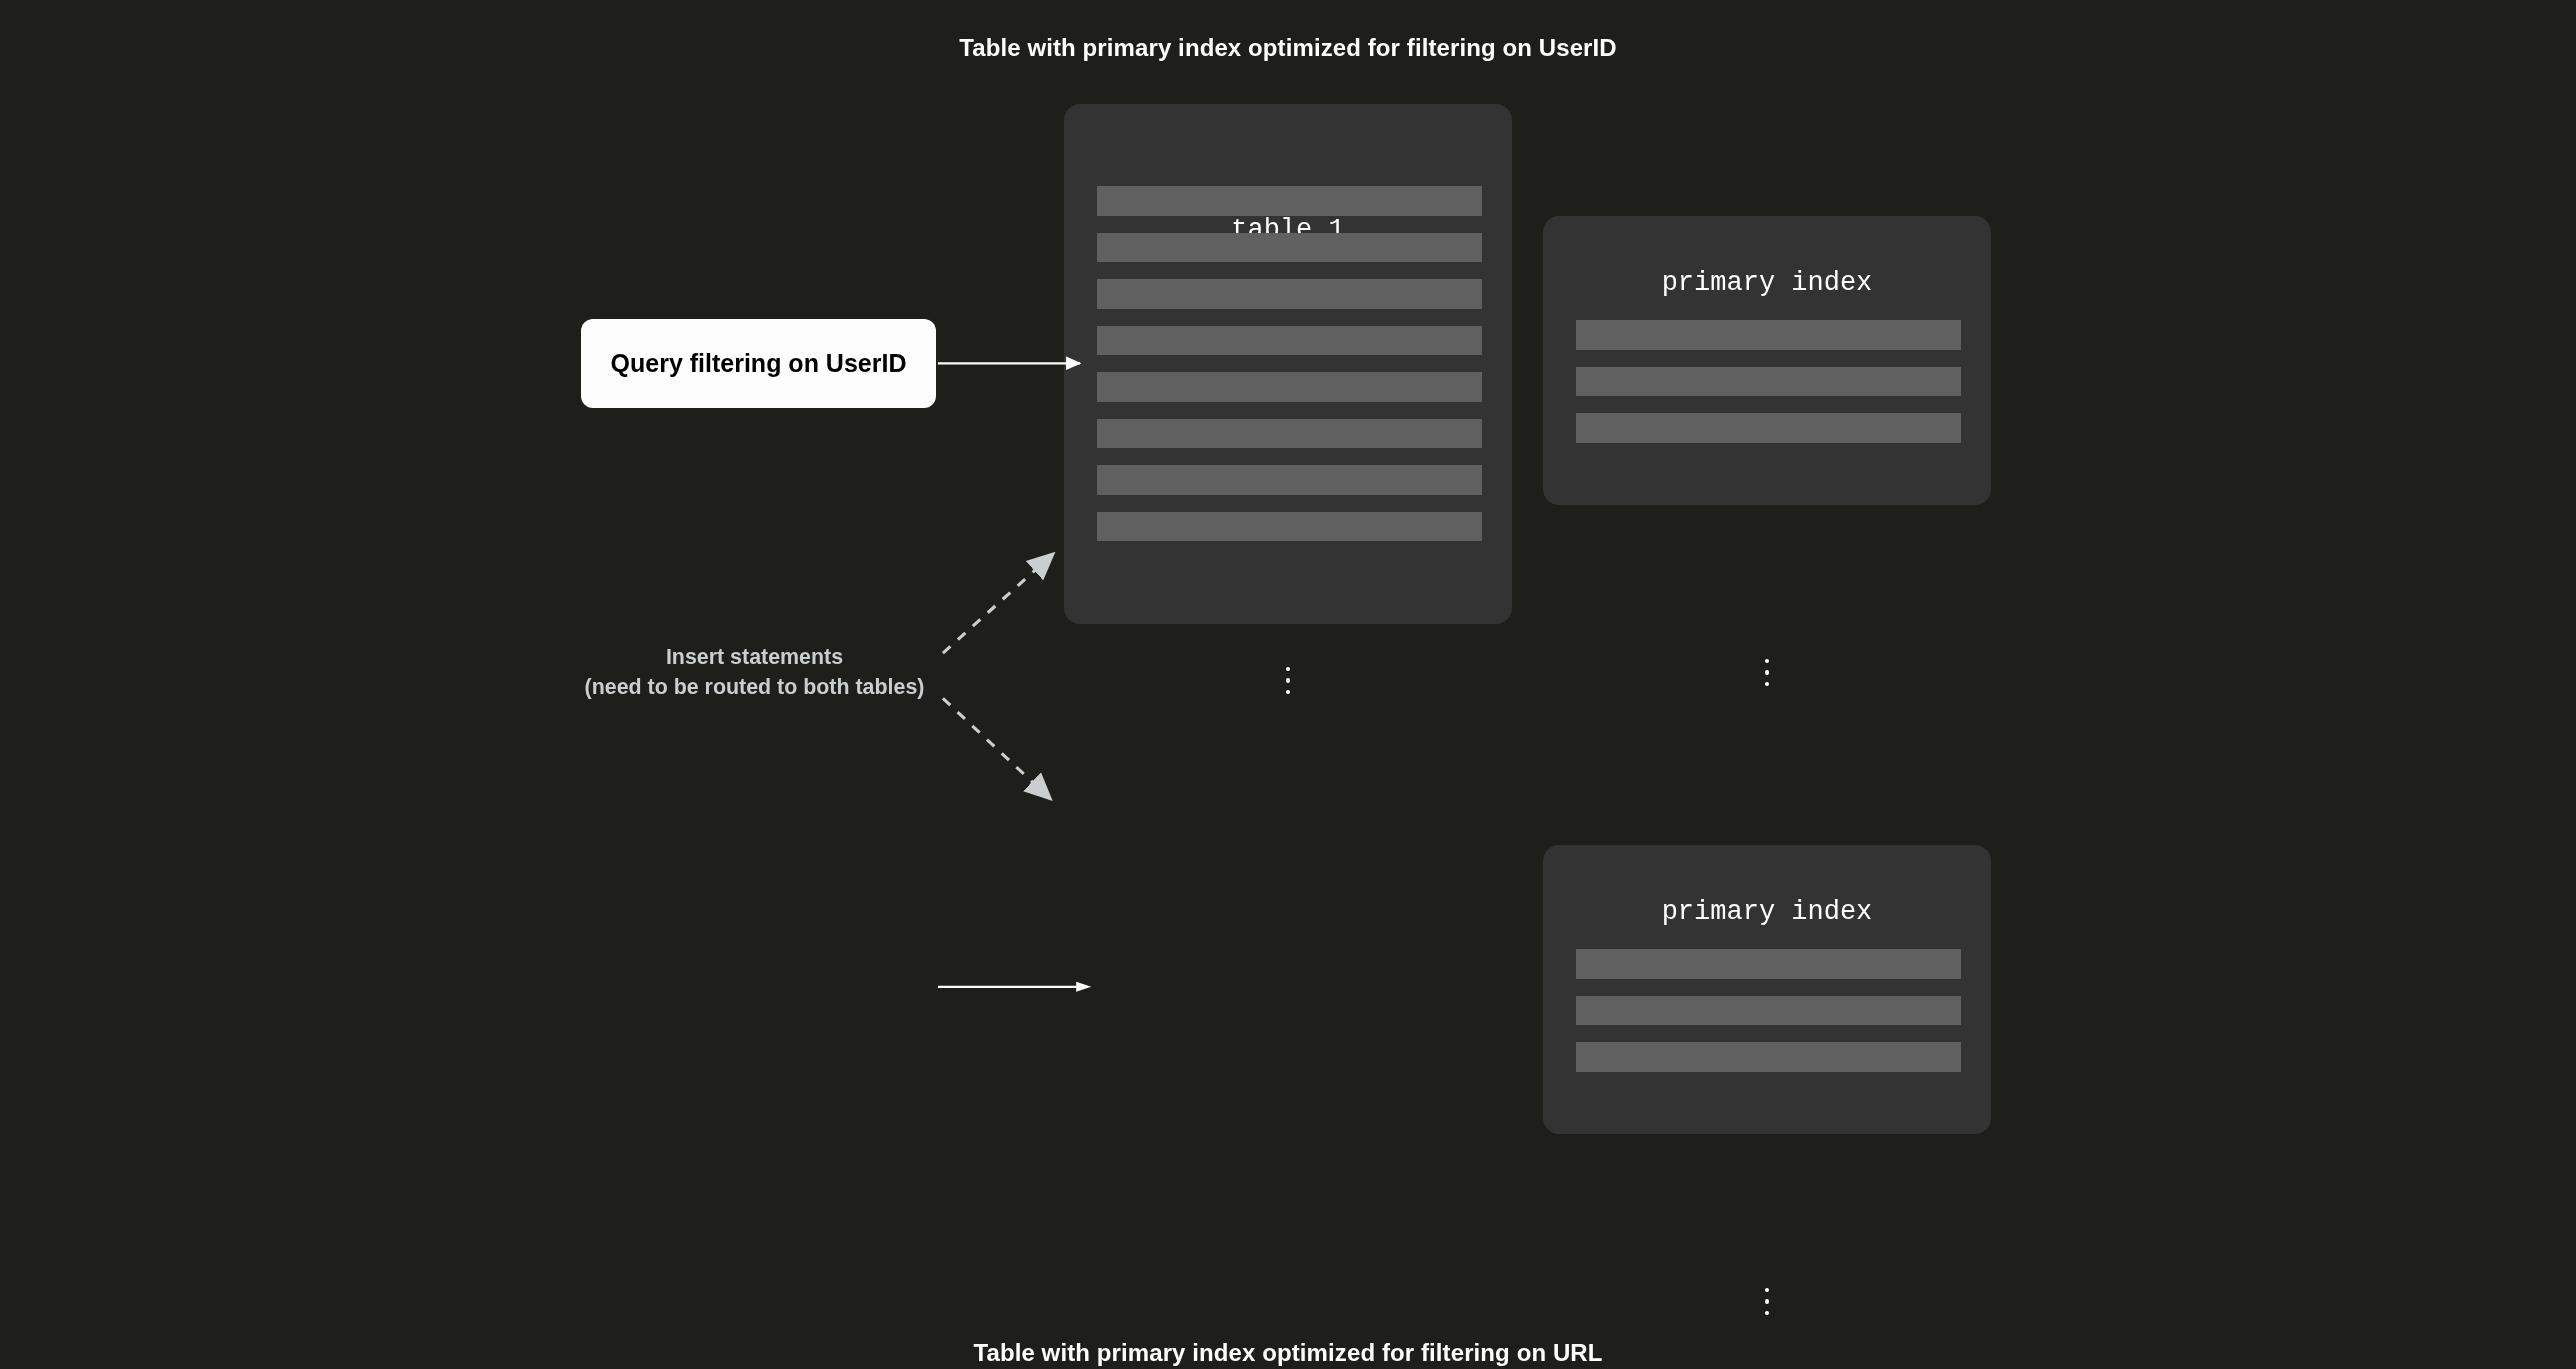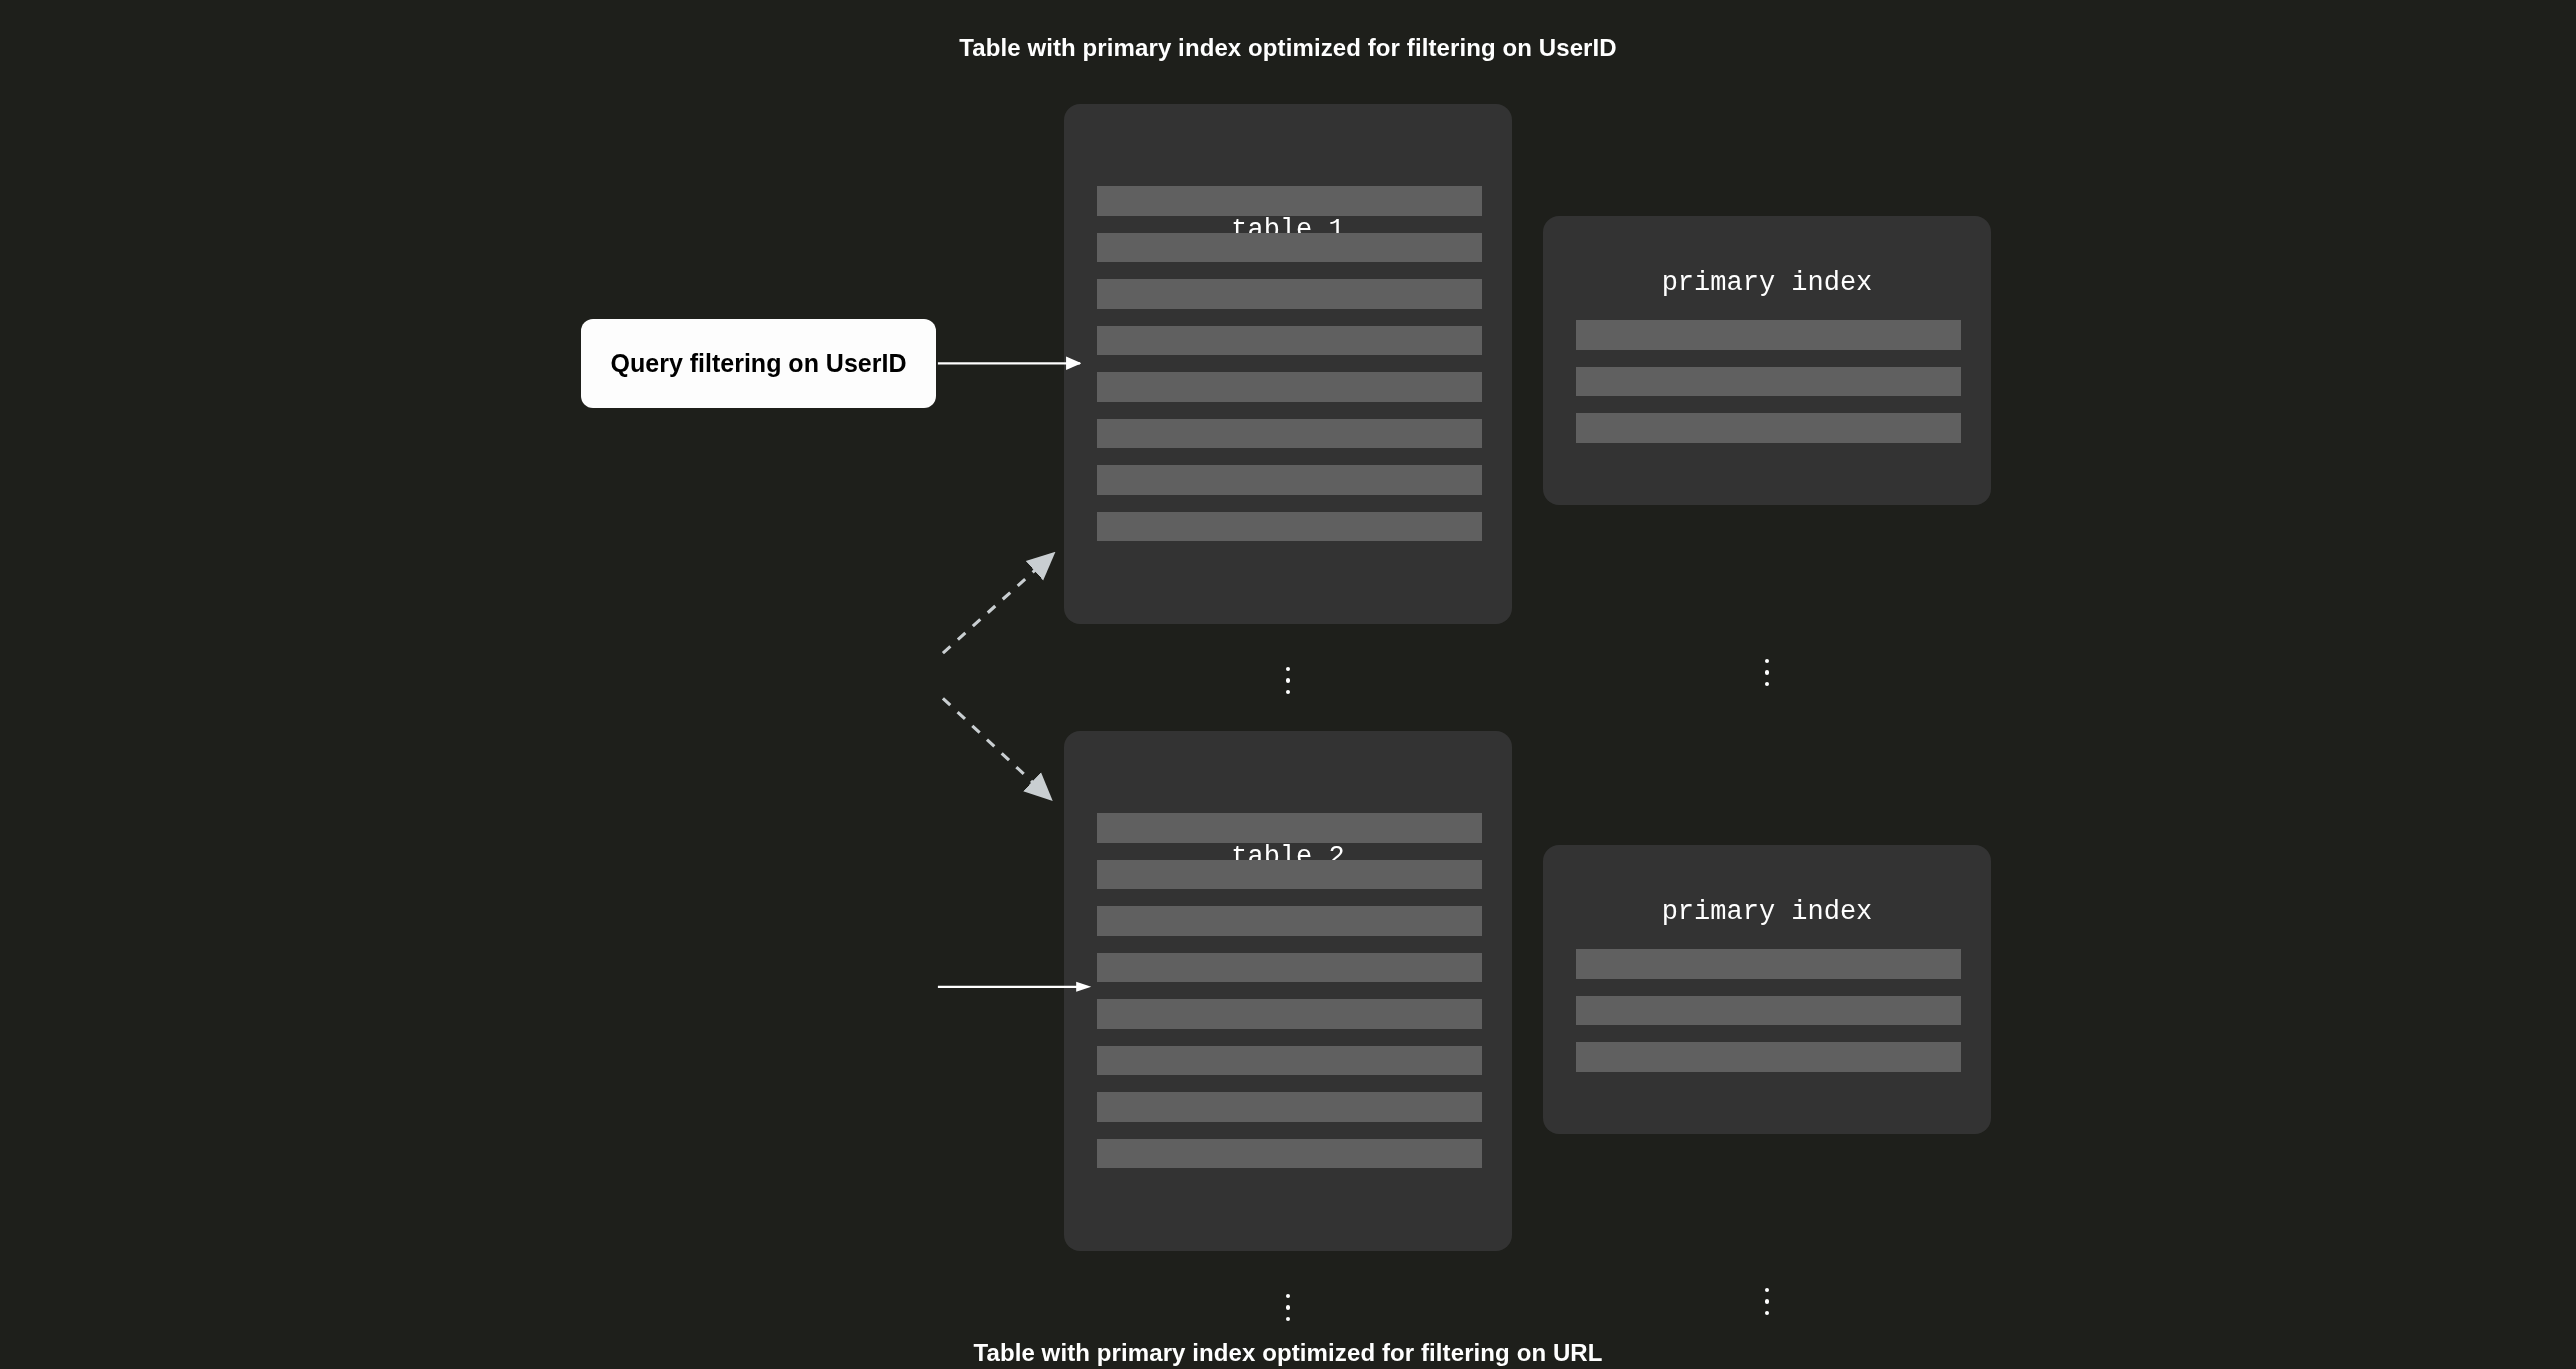--- a/index.html
+++ b/index.html
@@ -188,58 +188,44 @@
         <div class="row"></div>
         <div class="row"></div>
       </div>
     <div class="vdots">
       <i></i>
         <i></i>
         <i></i>
     </div>
   </div>
 
-  <div class="card table-card" id="table-card-2">
-    <div class="card-title">table 2</div>
-    <div class="table-rows">
-        <div class="row"></div>
-        <div class="row"></div>
-        <div class="row"></div>
-        <div class="row"></div>
-        <div class="row"></div>
+
+  <div class="card index-card" id="index-card-2">
+    <div class="card-title">primary index</div>
+    <div class="index-rows">
         <div class="row"></div>
         <div class="row"></div>
         <div class="row"></div>
       </div>
     <div class="vdots">
       <i></i>
         <i></i>
         <i></i>
     </div>
   </div>
 
-  <div class="card index-card" id="index-card-2">
-    <div class="card-title">primary index</div>
-    <div class="index-rows">
-        <div class="row"></div>
-        <div class="row"></div>
-        <div class="row"></div>
-      </div>
-    <div class="vdots">
-      <i></i>
-        <i></i>
-        <i></i>
-    </div>
-  </div>
-
   <div class="query-box" id="query-box-1">
     <span>Query filtering on UserID</span>
   </div>
 
 
+  <div id="insert-label">
+    <div>Insert statements</div>
+    <div>(need to be routed to both tables)</div>
+  </div>
 
   <svg id="arrow-layer" viewBox="0 0 4098 2178" width="2576" height="1369">
     <defs>
       <marker id="head-solid" viewBox="0 0 10 10" refX="9" refY="5" markerWidth="7" markerHeight="7" orient="auto-start-reverse">
         <path d="M 0 0.6 L 10 5 L 0 9.4 z" fill="#FFFFFF"></path>
       </marker>
       <marker id="head-dashed" viewBox="0 0 10 10" refX="4" refY="5" markerWidth="9" markerHeight="9" orient="auto-start-reverse">
         <path d="M 0 0.4 L 10 5 L 0 9.6 z" fill="#C9CED1"></path>
       </marker>
     </defs>

